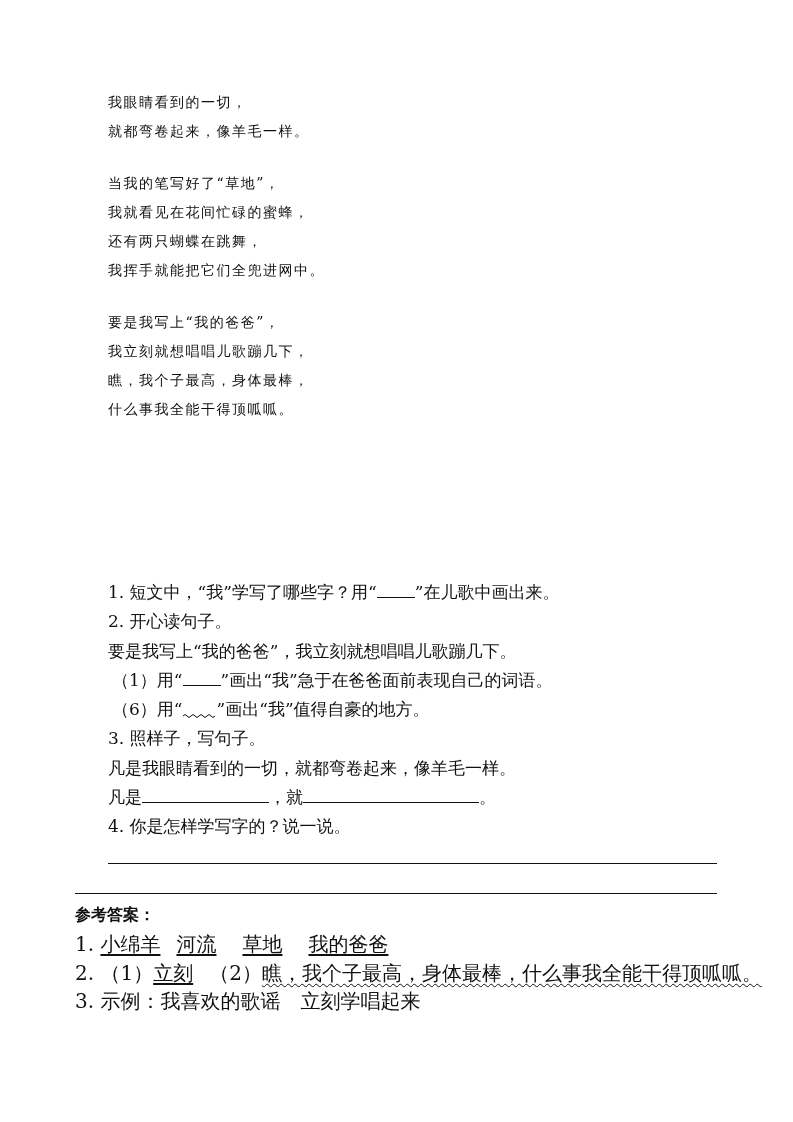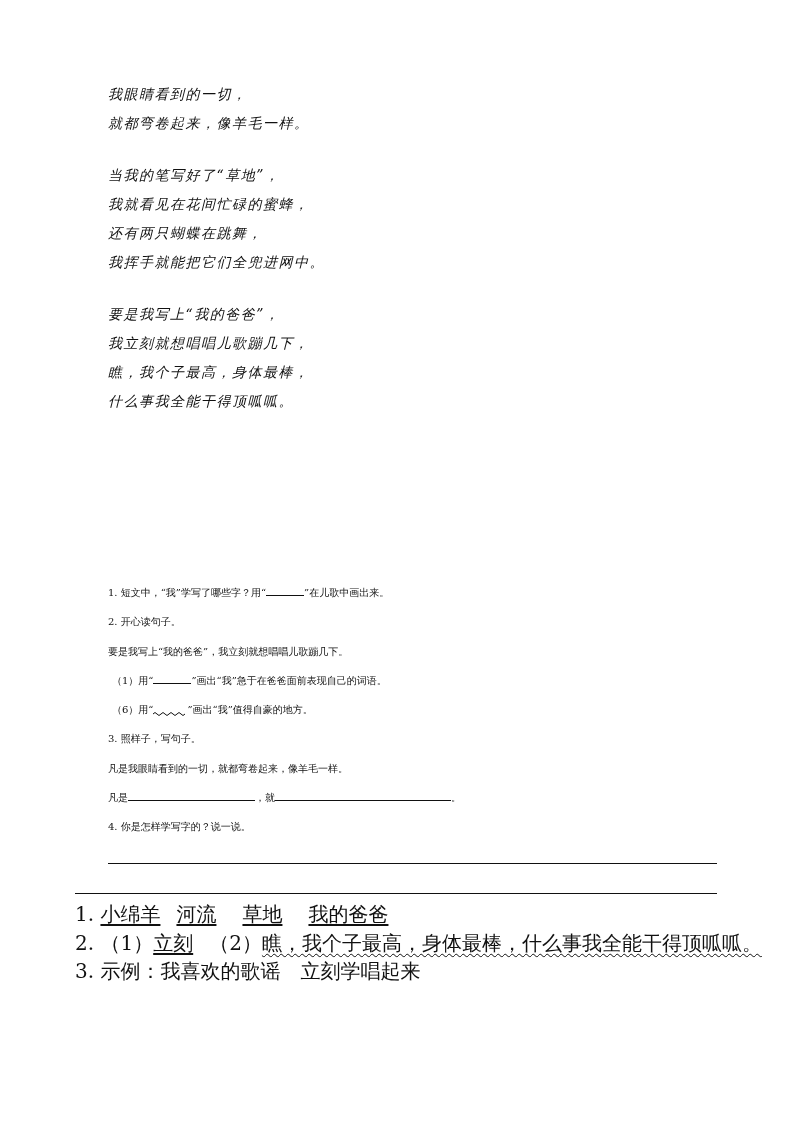--- a/index.html
+++ b/index.html
@@ -1,23 +1,23 @@
 <!DOCTYPE html>
 <html><head>
 <meta charset="utf-8">
 <style>
   html, body { margin:0; padding:0; background:#ffffff; }
   body { width:793px; height:1122px; position:relative; overflow:hidden;
          font-family:"DejaVu Serif","Liberation Serif",serif; color:#111; }
   .page { position:absolute; left:0; top:0; width:793px; height:1122px; }
-  .poem { position:absolute; left:108px; top:80px;font-style:italic; }
+  .poem { position:absolute; left:108px; top:88px; }
   .poem .stanza { margin-bottom:23px; }
   .poem .line { font-size:14px; line-height:29px; height:29px; letter-spacing:1.5px; white-space:nowrap; }
   .qs { position:absolute; left:108px; top:578px; width:610px; }
-  .qs .row { font-size:10px; line-height:29.3px; height:29.3px; white-space:nowrap; }
+  .qs .row { font-size:17px; line-height:29.3px; height:29.3px; white-space:nowrap; }
   .blank { display:inline-block; border-bottom:1px solid #111; height:14px; vertical-align:baseline; }
   .wavy { display:inline-block; width:34px; height:14px; vertical-align:baseline; position:relative; }
   .wavy svg { position:absolute; left:0; bottom:-4px; }
   .indent { padding-left:4px; }
   .answer-line { position:absolute; left:108px; top:863px; width:609px; border-top:1px solid #111; }
   .separator { position:absolute; left:75px; top:893px; width:642px; border-top:1px solid #111; }
   .ans { position:absolute; left:75px; top:900px; width:650px; }
   .ans .title { font-size:16px; font-weight:bold; line-height:30px; height:30px;
                 font-family:"DejaVu Sans","Liberation Sans",sans-serif; }
   .ans .row { font-size:20px; line-height:28.5px; height:28.5px; white-space:nowrap; }
@@ -68,20 +68,21 @@
     <div class="row">
       <span>凡是</span><span class="blank" style="width:127px"></span><span>，就</span><span class="blank" style="width:176px"></span><span>。</span>
     </div>
     <div class="row">4. 你是怎样学写字的？说一说。</div>
   </div>
 
   <div class="answer-line"></div>
   <div class="separator"></div>
 
   <div class="ans">
+    <div class="title">参考答案：</div>
     <div class="row">
       <span>1. </span><span class="ul">小绵羊</span><span class="gap" style="width:16px"></span><span class="ul">河流</span><span class="gap" style="width:26px"></span><span class="ul">草地</span><span class="gap" style="width:26px"></span><span class="ul">我的爸爸</span>
     </div>
     <div class="row">
       <span>2. </span><span>（1）</span><span class="ul">立刻</span><span class="gap" style="width:16px"></span><span>（2）</span><span class="wu">瞧，我个子最高，身体最棒，什么事我全能干得顶呱呱。</span>
     </div>
     <div class="row">3. 示例：我喜欢的歌谣　立刻学唱起来</div>
   </div>
 
 </div>

